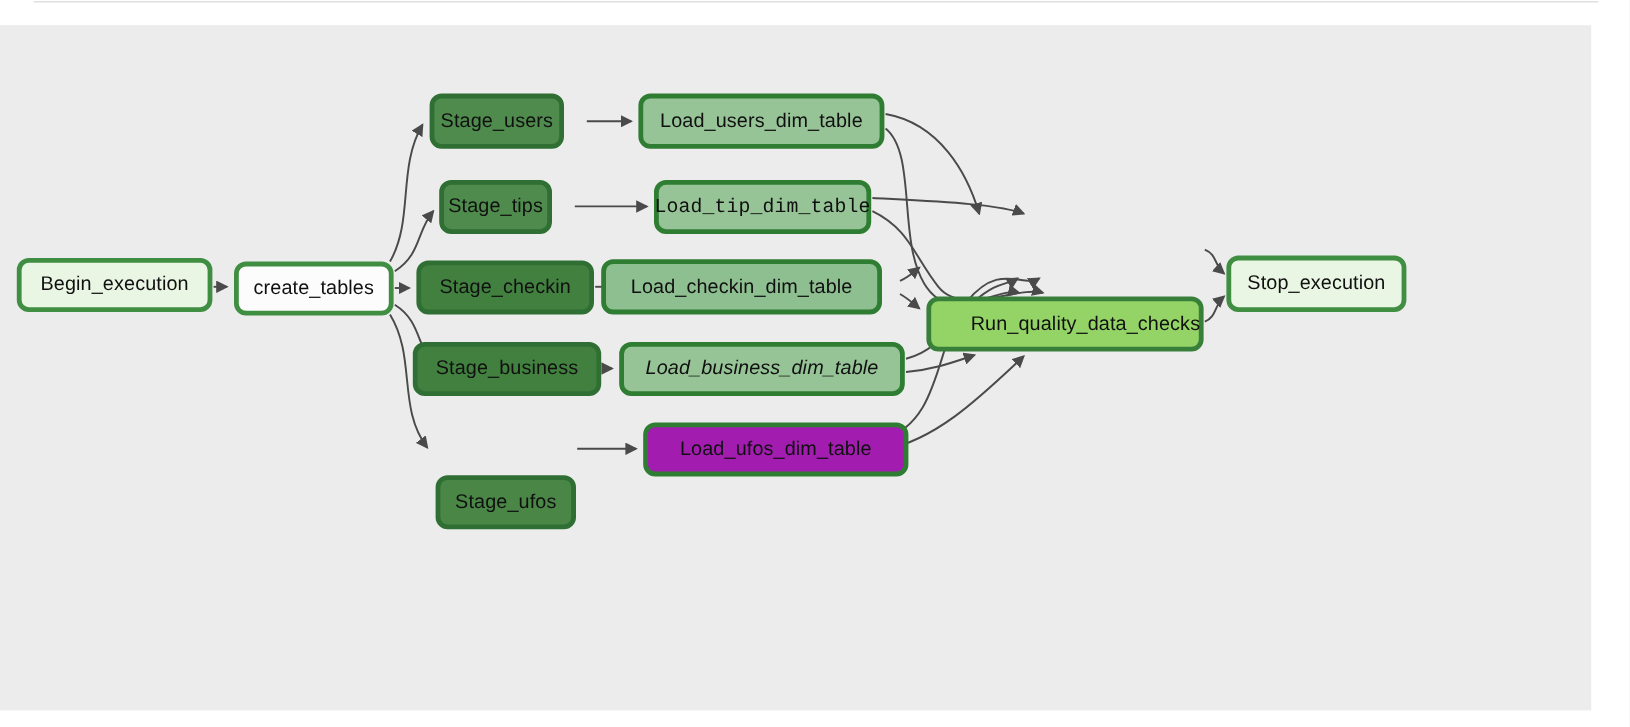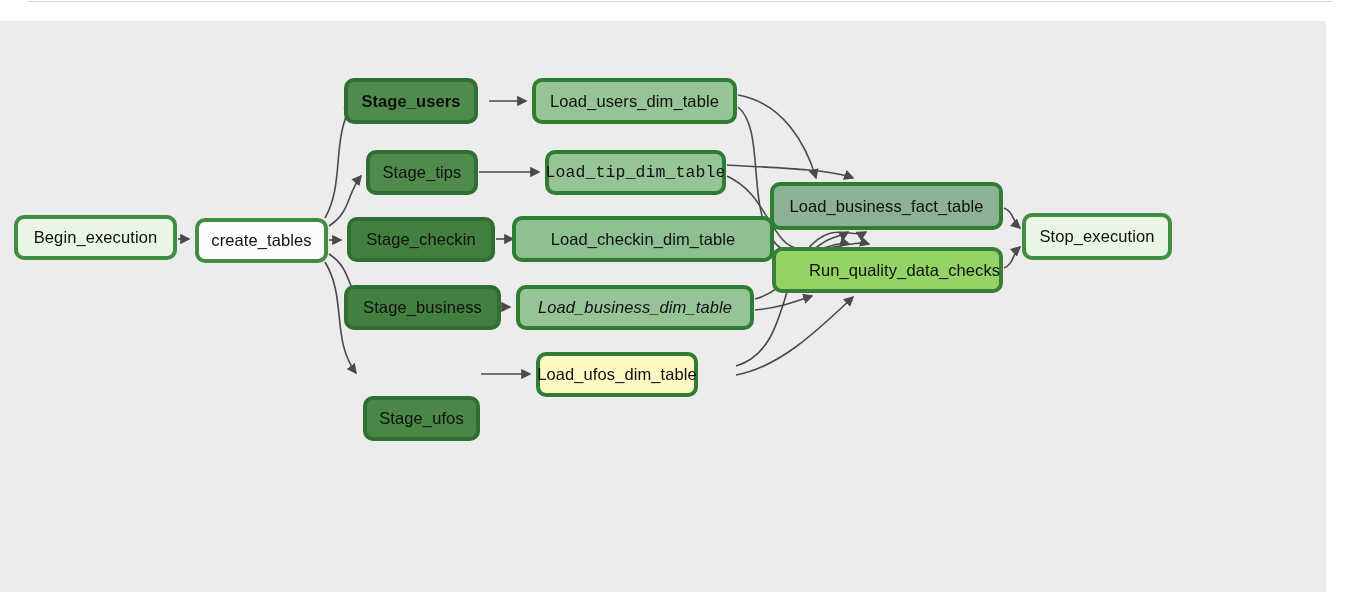--- a/index.html
+++ b/index.html
@@ -77,52 +77,49 @@
     </g>
 </svg>
 
 <div id="nodes-layer" style="position:absolute;left:0;top:0;width:1358px;height:606px;pointer-events:none;">
     <div class="node" style="left: 14px; top: 215px; width: 163px; height: 45px; background: rgb(234, 246, 228); border-color: rgb(63, 142, 66); pointer-events: auto;">
       <span>Begin_execution</span>
     </div>
     <div class="node" style="left: 195px; top: 218px; width: 133px; height: 45px; background: rgb(252, 252, 252); border-color: rgb(63, 142, 66); pointer-events: auto;">
       <span>create_tables</span>
     </div>
-    <div class="node" style="left: 344px; top: 78px; width: 134px; height: 46px; background: rgb(79, 139, 77); border-color: rgb(47, 111, 51); pointer-events: auto; font-weight: bold;">
+    <div class="node" style="left: 358px; top: 78px; width: 112px; height: 46px; background: rgb(79, 139, 77); border-color: rgb(47, 111, 51); pointer-events: auto;">
       <span>Stage_users</span>
     </div>
-    <div class="node" style="left: 366px; top: 150px; width: 112px; height: 45px; background: rgb(79, 139, 77); border-color: rgb(47, 111, 51); pointer-events: auto;">
+    <div class="node" style="left: 366px; top: 150px; width: 94px; height: 45px; background: rgb(79, 139, 77); border-color: rgb(47, 111, 51); pointer-events: auto;">
       <span>Stage_tips</span>
     </div>
     <div class="node" style="left: 347px; top: 217px; width: 148px; height: 45px; background: rgb(66, 128, 63); border-color: rgb(47, 111, 51); pointer-events: auto;">
       <span>Stage_checkin</span>
     </div>
     <div class="node" style="left: 344px; top: 285px; width: 157px; height: 45px; background: rgb(66, 128, 63); border-color: rgb(47, 111, 51); pointer-events: auto;">
       <span>Stage_business</span>
     </div>
     <div class="node" style="left: 363px; top: 352px; width: 117px; height: 45px; background: rgb(74, 135, 71); border-color: rgb(47, 111, 51); pointer-events: auto; margin-top: 44px;">
       <span>Stage_ufos</span>
     </div>
     <div class="node" style="left: 532px; top: 78px; width: 205px; height: 46px; background: rgb(151, 196, 151); border-color: rgb(46, 125, 50); pointer-events: auto;">
       <span>Load_users_dim_table</span>
     </div>
     <div class="node" style="left: 545px; top: 150px; width: 181px; height: 45px; background: rgb(151, 196, 151); border-color: rgb(46, 125, 50); pointer-events: auto; font-family: Liberation Mono, monospace;">
       <span>Load_tip_dim_table</span>
     </div>
-    <div class="node" style="left: 512px; top: 216px; width: 262px; height: 46px; background: rgb(141, 191, 144); border-color: rgb(46, 125, 50); pointer-events: auto;">
+    <div class="node" style="left: 501px; top: 216px; width: 234px; height: 46px; background: rgb(141, 191, 144); border-color: rgb(46, 125, 50); pointer-events: auto;">
       <span>Load_checkin_dim_table</span>
     </div>
     <div class="node" style="left: 516px; top: 285px; width: 238px; height: 45px; background: rgb(151, 196, 151); border-color: rgb(46, 125, 50); pointer-events: auto; font-style: italic;">
       <span>Load_business_dim_table</span>
     </div>
-    <div class="node" style="left: 536px; top: 352px; width: 162px; height: 45px; background: #fef9c3; border-color: rgb(46, 125, 50); pointer-events: auto;">
+    <div class="node" style="left: 536px; top: 352px; width: 221px; height: 45px; background: #a21caf; border-color: rgb(46, 125, 50); pointer-events: auto;">
       <span>Load_ufos_dim_table</span>
-    </div>
-    <div class="node" style="left: 770px; top: 182px; width: 233px; height: 48px; background: rgb(140, 178, 147); border-color: rgb(46, 125, 50); pointer-events: auto;">
-      <span>Load_business_fact_table</span>
     </div>
     <div class="node" style="left: 772px; top: 247px; width: 231px; height: 46px; background: rgb(148, 212, 102); border-color: rgb(56, 128, 58); pointer-events: auto; padding-left: 34px;">
       <span>Run_quality_data_checks</span>
     </div>
     <div class="node" style="left: 1022px; top: 213px; width: 150px; height: 47px; background: rgb(234, 246, 228); border-color: rgb(63, 142, 66); pointer-events: auto;">
       <span>Stop_execution</span>
     </div>
   </div>
 
 </body></html>

